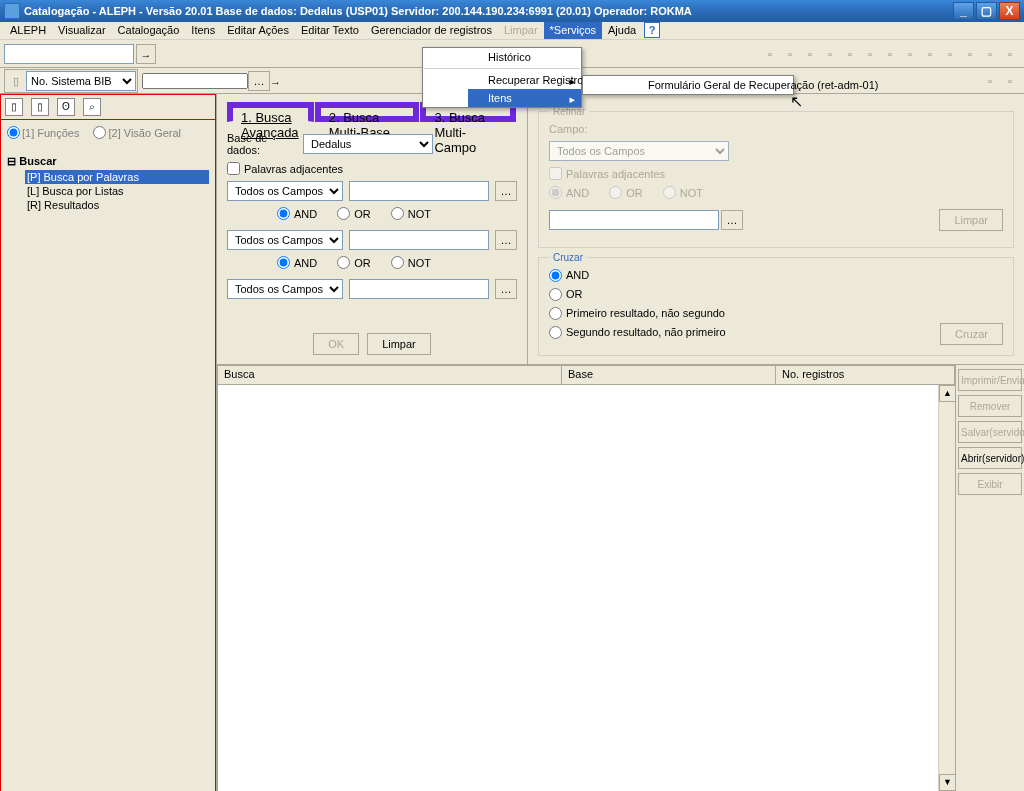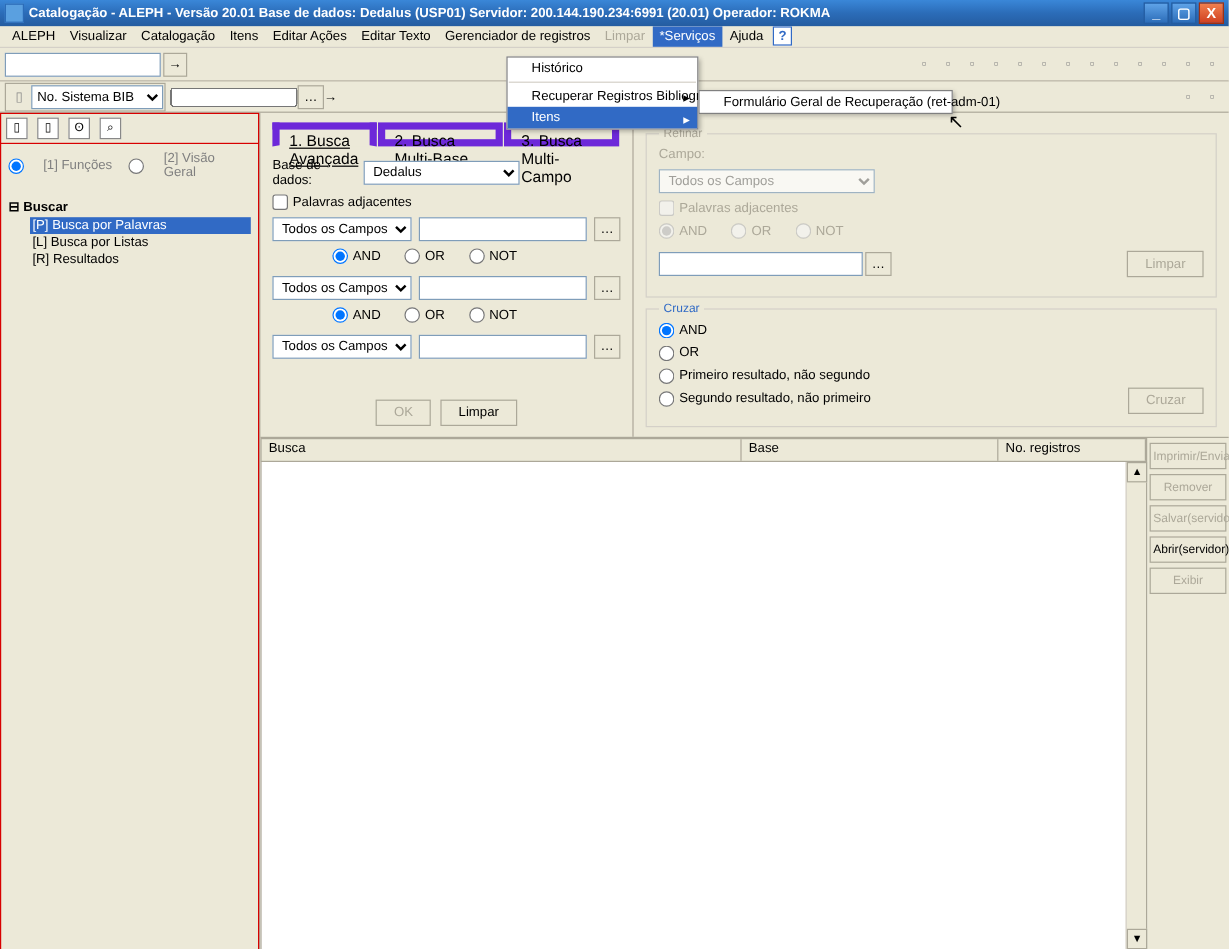--- a/index.html
+++ b/index.html
@@ -27,21 +27,21 @@
 .toolbar2 .sel { display:flex; align-items:center; border: 1px solid #aca899; background: #ece9d8; padding:1px; }
 .toolbar2 select { height: 20px; border: 1px solid #7f9db9; background: white; }
 .dots-btn { width: 22px; height: 20px; border: 1px solid #aca899; background: #ece9d8; cursor: pointer; text-align: center; line-height: 18px; }
 
 .main-area { display: flex; height: 698px; }
 .left-panel { width: 217px; border-right: 1px solid #aca899; display: flex; flex-direction: column; }
 .left-tabs { height: 26px; border: 1px solid #d80000; display: flex; align-items: center; padding: 0 4px; gap: 8px; }
 .left-tabs .tab-icon { width: 18px; height: 18px; border: 1px solid #888; background: #fff; text-align: center; line-height: 16px; font-size: 10px; cursor: pointer; }
 .left-content { flex:1; border: 1px solid #d80000; border-top: none; padding: 6px; }
 .radio-row { display: flex; gap: 14px; margin-bottom: 10px; color: #808080; }
-.radio-row label { display: flex; align-items: center; gap: 16px; }
+.radio-row label { display: flex; align-items: center; gap: 2px; }
 .tree { margin-top: 16px; }
 .tree .tree-root { font-weight: bold; }
 .tree .tree-children { margin-left: 18px; margin-top: 2px; }
 .tree-item { padding: 1px 2px; cursor: pointer; }
 .tree-item.selected { background: #316ac5; color: white; }
 
 .right-panel { flex: 1; display: flex; flex-direction: column; position: relative; }
 .search-area { display: flex; border-bottom: 1px solid #aca899; }
 .search-left { width: 310px; padding: 8px 10px; }
 .search-right { flex: 1; padding: 8px 10px; border-left: 1px solid #aca899; }
@@ -66,21 +66,21 @@
 .results-head .col { border-right: 1px solid #aca899; padding: 2px 6px; }
 .results-body { flex: 1; background: white; border: 1px solid #aca899; border-top: none; position: relative; }
 .scrollbar-v { position: absolute; right: 0; top: 0; width: 17px; height: 100%; background: #ece9d8; border-left: 1px solid #d4d0c8; }
 .sb-btn { width: 17px; height: 17px; background: #ece9d8; border: 1px solid #aca899; text-align: center; line-height: 15px; font-size: 9px; cursor: pointer; }
 
 .side-buttons { width: 68px; padding: 4px 2px; display: flex; flex-direction: column; gap: 4px; }
 .side-buttons .btn { width: 64px; height: 22px; font-size: 10px; padding: 0 2px; }
 
 
 .dropdown { position: absolute; background: white; border: 1px solid #808080; box-shadow: 2px 2px 4px rgba(0,0,0,0.3); z-index: 100; }
-.dropdown .dd-item { padding: 3px 18px 3px 20px; cursor: pointer; white-space: nowrap; position: relative; }
+.dropdown .dd-item { padding: 3px 18px 3px 20px; cursor: pointer; white-space: nowrap; position: relative; margin-left: 45px; }
 .dropdown .dd-item:hover, .dropdown .dd-item.hl { background: #316ac5; color: white; }
 .dropdown .dd-sep { height: 1px; background: #d4d0c8; margin: 2px 1px; }
 .dropdown .arrow { position: absolute; right: 6px; top: 4px; }
 
 .results-wrap { flex:1; display:flex; min-height:0; }
 .results-left { flex:1; display:flex; flex-direction:column; min-height:0; }
 
 fieldset { border: 1px solid #d4d0c8; padding: 6px 10px 10px; margin-top: 4px; }
 legend { color: #316ac5; padding: 0 4px; font-size: 10px; }
 fieldset.disabled legend, fieldset.disabled label, fieldset.disabled span { color: #aca899; }
@@ -324,21 +324,21 @@
               <button class="btn disabled">Cruzar</button>
             </div>
           </div>
         </fieldset>
       </div>
     </div>
 
     <div class="results-wrap">
       <div class="results-left">
         <div class="results-head">
-          <div class="col" style="width:400px">Busca</div>
+          <div class="col" style="width:344px">Busca</div>
           <div class="col" style="width:214px">Base</div>
           <div class="col" style="flex:1">No. registros</div>
         </div>
         <div class="results-body">
           <div class="scrollbar-v">
             <div class="sb-btn">▲</div>
             <div style="position:absolute;bottom:0;left:0">
                 <div class="sb-btn">▼</div>
               </div>
           </div>

